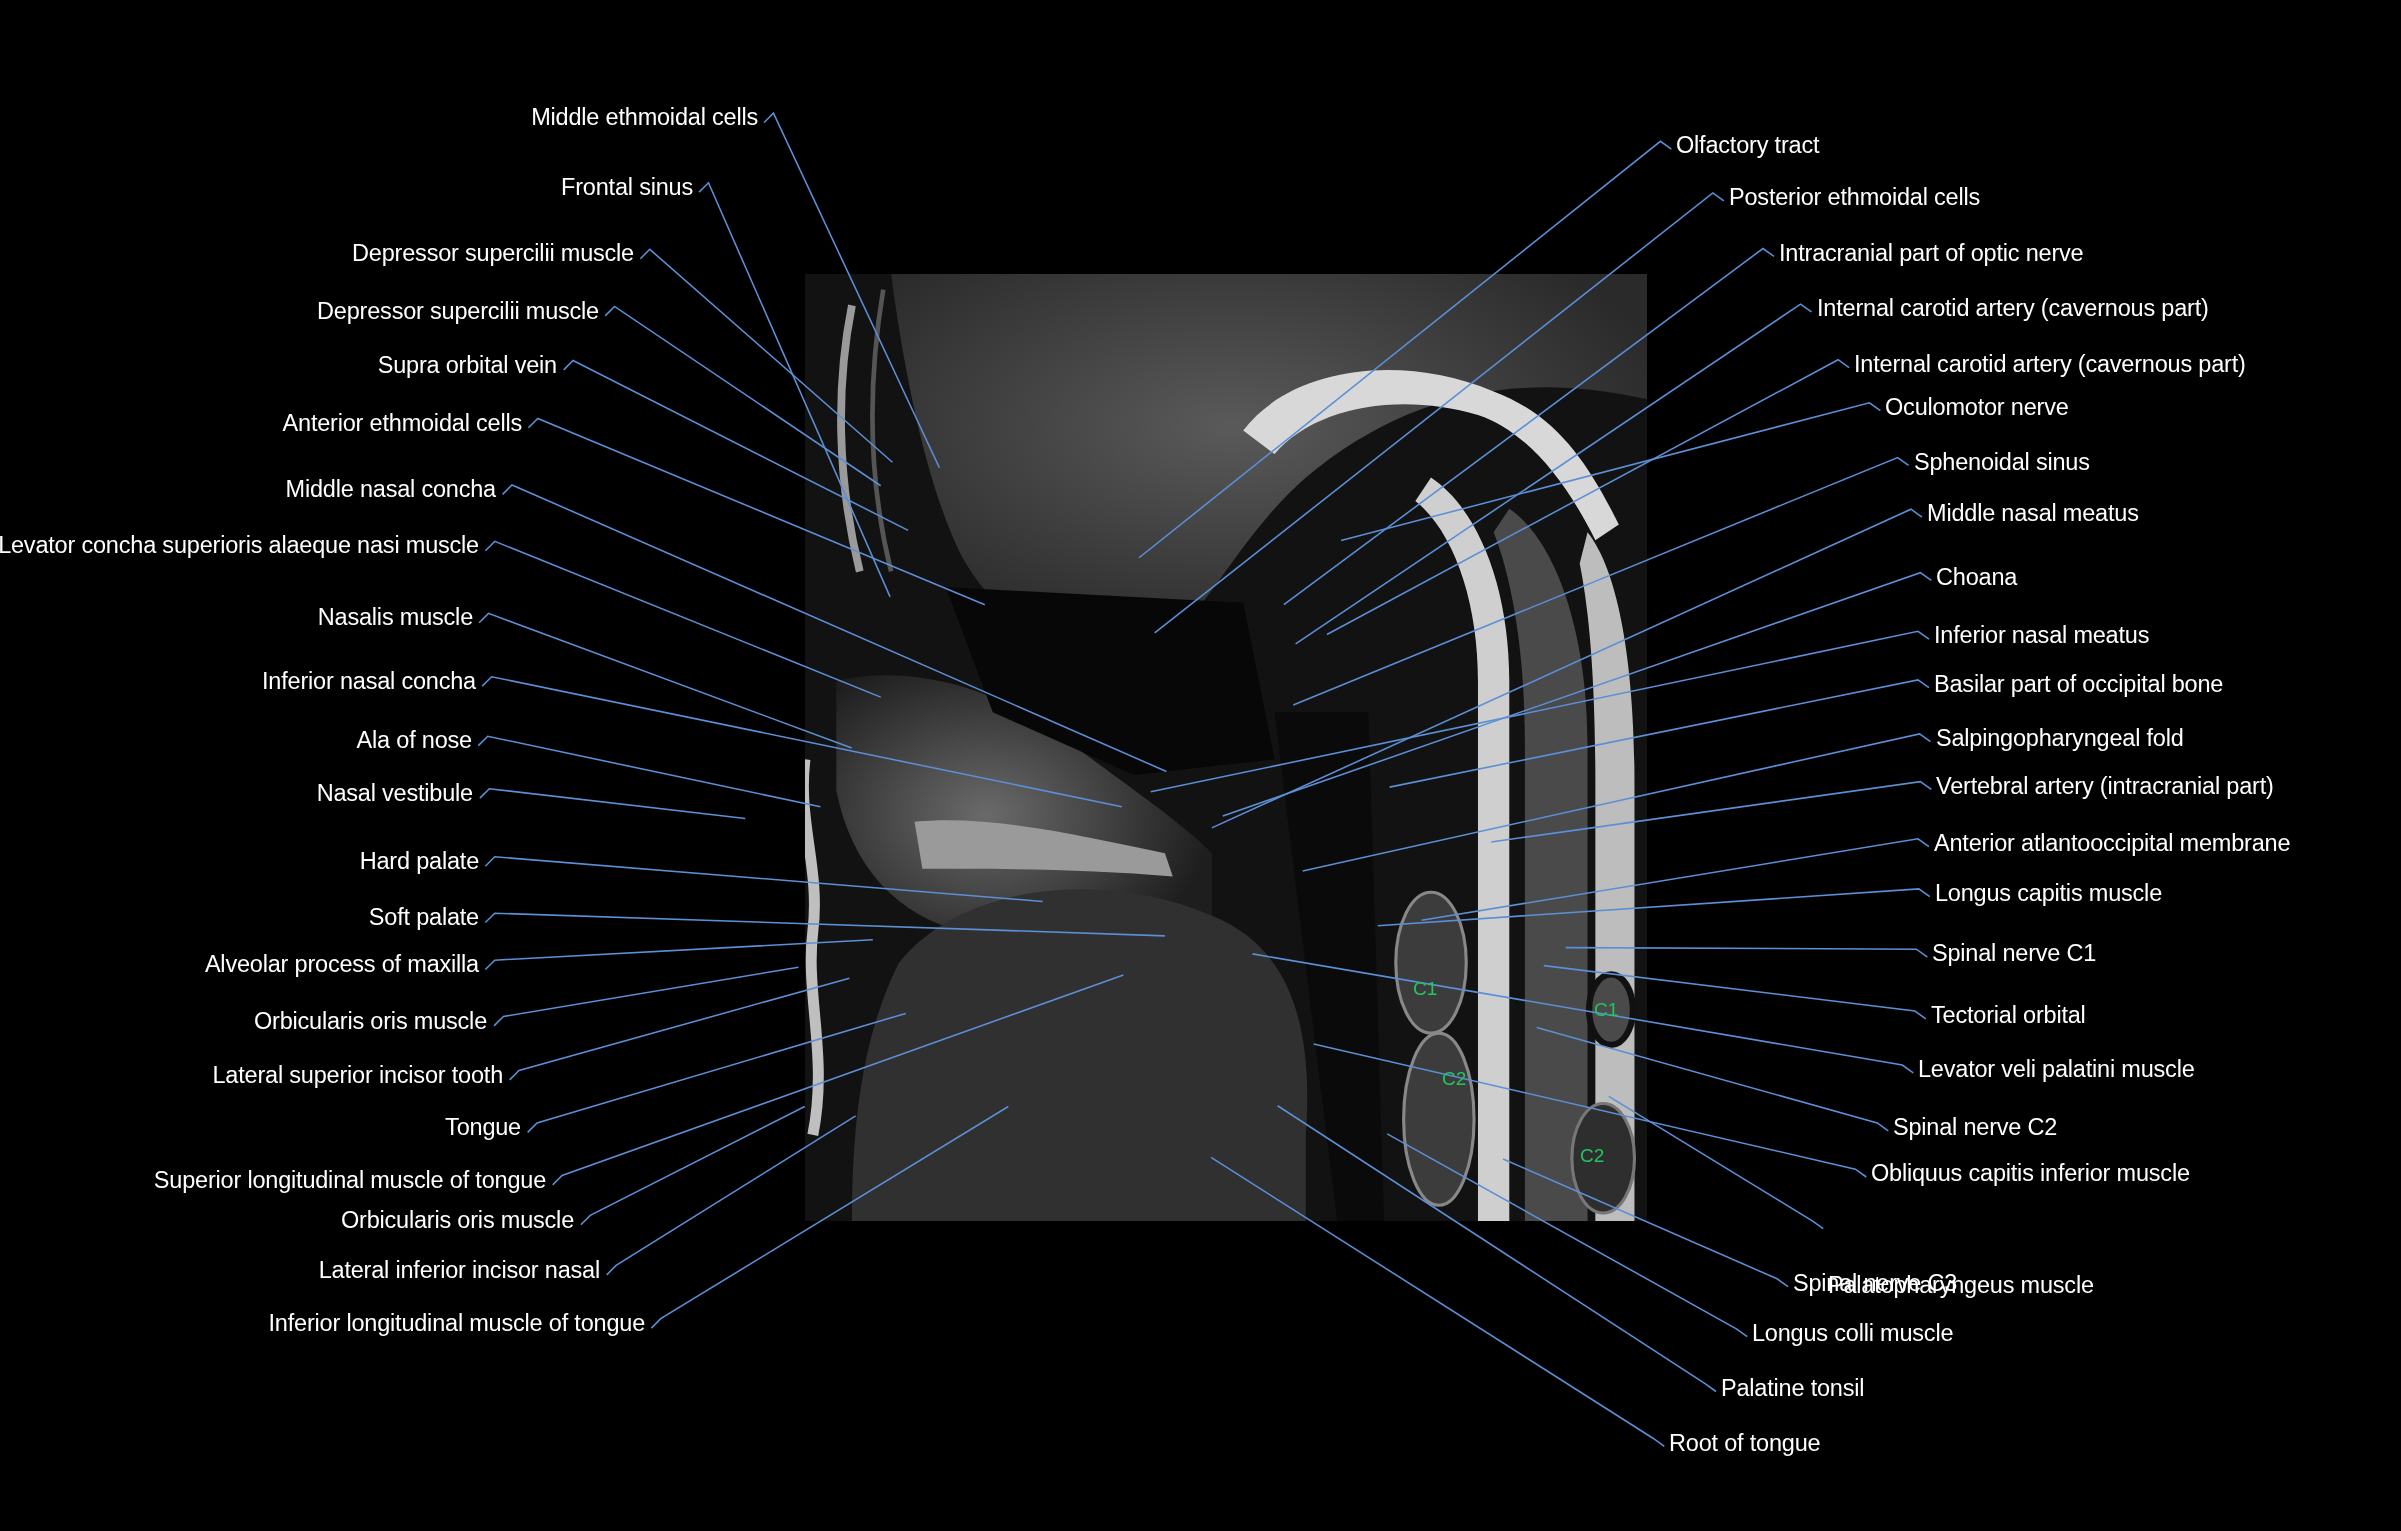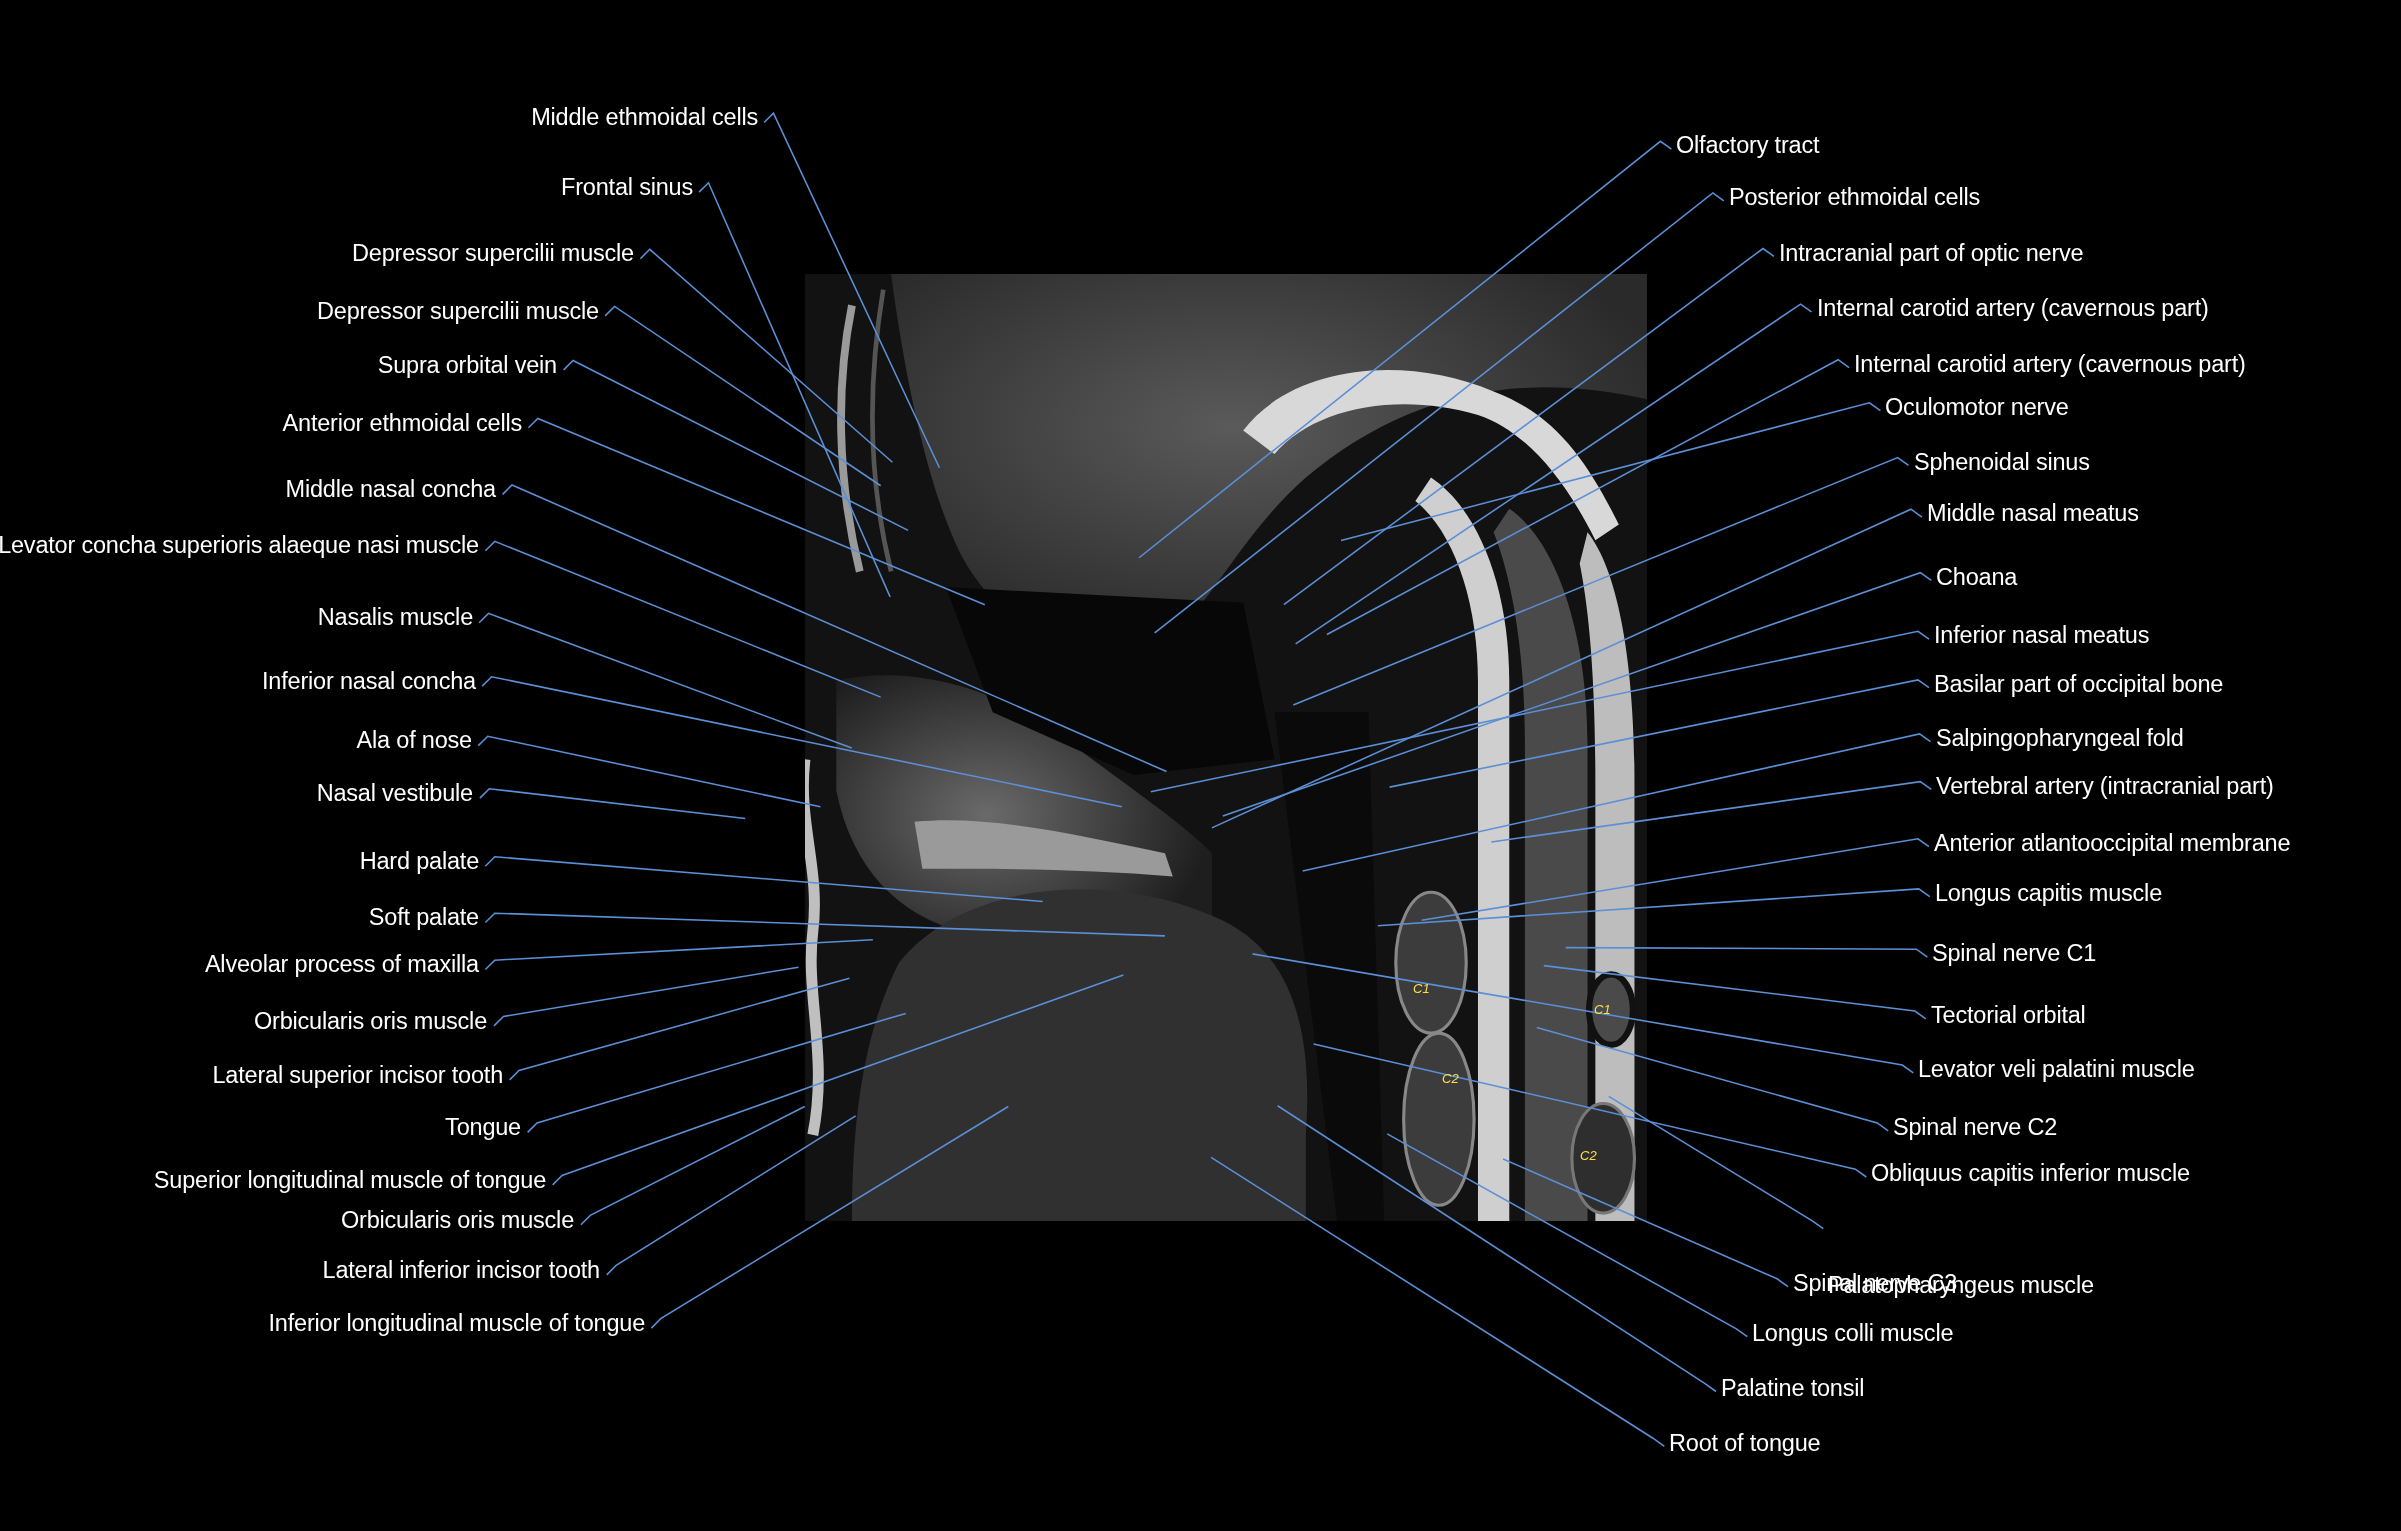--- a/index.html
+++ b/index.html
@@ -2,21 +2,21 @@
 <html style="font-size:12.5px"><head>
 <meta charset="utf-8">
 <style>
   html, body { margin:0; padding:0; background:#000; }
   body { width:2401px; height:1532px; position:relative; overflow:hidden;
          font-family:"Liberation Sans", sans-serif; }
   #stage { position:absolute; left:0; top:0; width:2401px; height:1532px; }
   .mri { position:absolute; left:805px; top:274px; width:842px; height:947px; overflow:hidden; background:#111; }
   .lbl { position:absolute; color:#fff; font-size:23.5px; line-height:27px; white-space:nowrap; letter-spacing:-0.2px; }
   .lbl.left { text-align:right; }
-  .vlabel { position:absolute; color:#fde047; font-size:13px; line-height:17px;font-style:italic; }
+  .vlabel { position:absolute; color:#22c55e; font-size:19px; line-height:17px; }
   svg.lines { position:absolute; left:0; top:0; pointer-events:none; }
 </style>
 </head>
 <body>
 
 <div id="stage">
 
   <div class="mri">
     <svg width="842" height="947" viewBox="0 0 1076 1210">
       <defs>
@@ -133,21 +133,21 @@
       <div class="lbl left" style="right: 1929px; top: 727px;">Ala of nose</div>
       <div class="lbl left" style="right: 1928px; top: 780px;">Nasal vestibule</div>
       <div class="lbl left" style="right: 1922px; top: 848px;">Hard palate</div>
       <div class="lbl left" style="right: 1922px; top: 904px;">Soft palate</div>
       <div class="lbl left" style="right: 1922px; top: 951px;">Alveolar process of maxilla</div>
       <div class="lbl left" style="right: 1914px; top: 1008px;">Orbicularis oris muscle</div>
       <div class="lbl left" style="right: 1898px; top: 1062px;">Lateral superior incisor tooth</div>
       <div class="lbl left" style="right: 1880px; top: 1114px;">Tongue</div>
       <div class="lbl left" style="right: 1855px; top: 1167px;">Superior longitudinal muscle of tongue</div>
       <div class="lbl left" style="right: 1827px; top: 1207px;">Orbicularis oris muscle</div>
-      <div class="lbl left" style="right: 1801px; top: 1257px;">Lateral inferior incisor tooth</div>
+      <div class="lbl left" style="right: 1801px; top: 1257px;">Lateral inferior incisor nasal</div>
       <div class="lbl left" style="right: 1756px; top: 1310px;">Inferior longitudinal muscle of tongue</div>
     </div>
   <div id="right-labels">
       <div class="lbl" style="left: 1676px; top: 132px;">Olfactory tract</div>
       <div class="lbl" style="left: 1729px; top: 184px;">Posterior ethmoidal cells</div>
       <div class="lbl" style="left: 1779px; top: 240px;">Intracranial part of optic nerve</div>
       <div class="lbl" style="left: 1817px; top: 295px;">Internal carotid artery (cavernous part)</div>
       <div class="lbl" style="left: 1854px; top: 351px;">Internal carotid artery (cavernous part)</div>
       <div class="lbl" style="left: 1885px; top: 394px;">Oculomotor nerve</div>
       <div class="lbl" style="left: 1914px; top: 449px;">Sphenoidal sinus</div>

